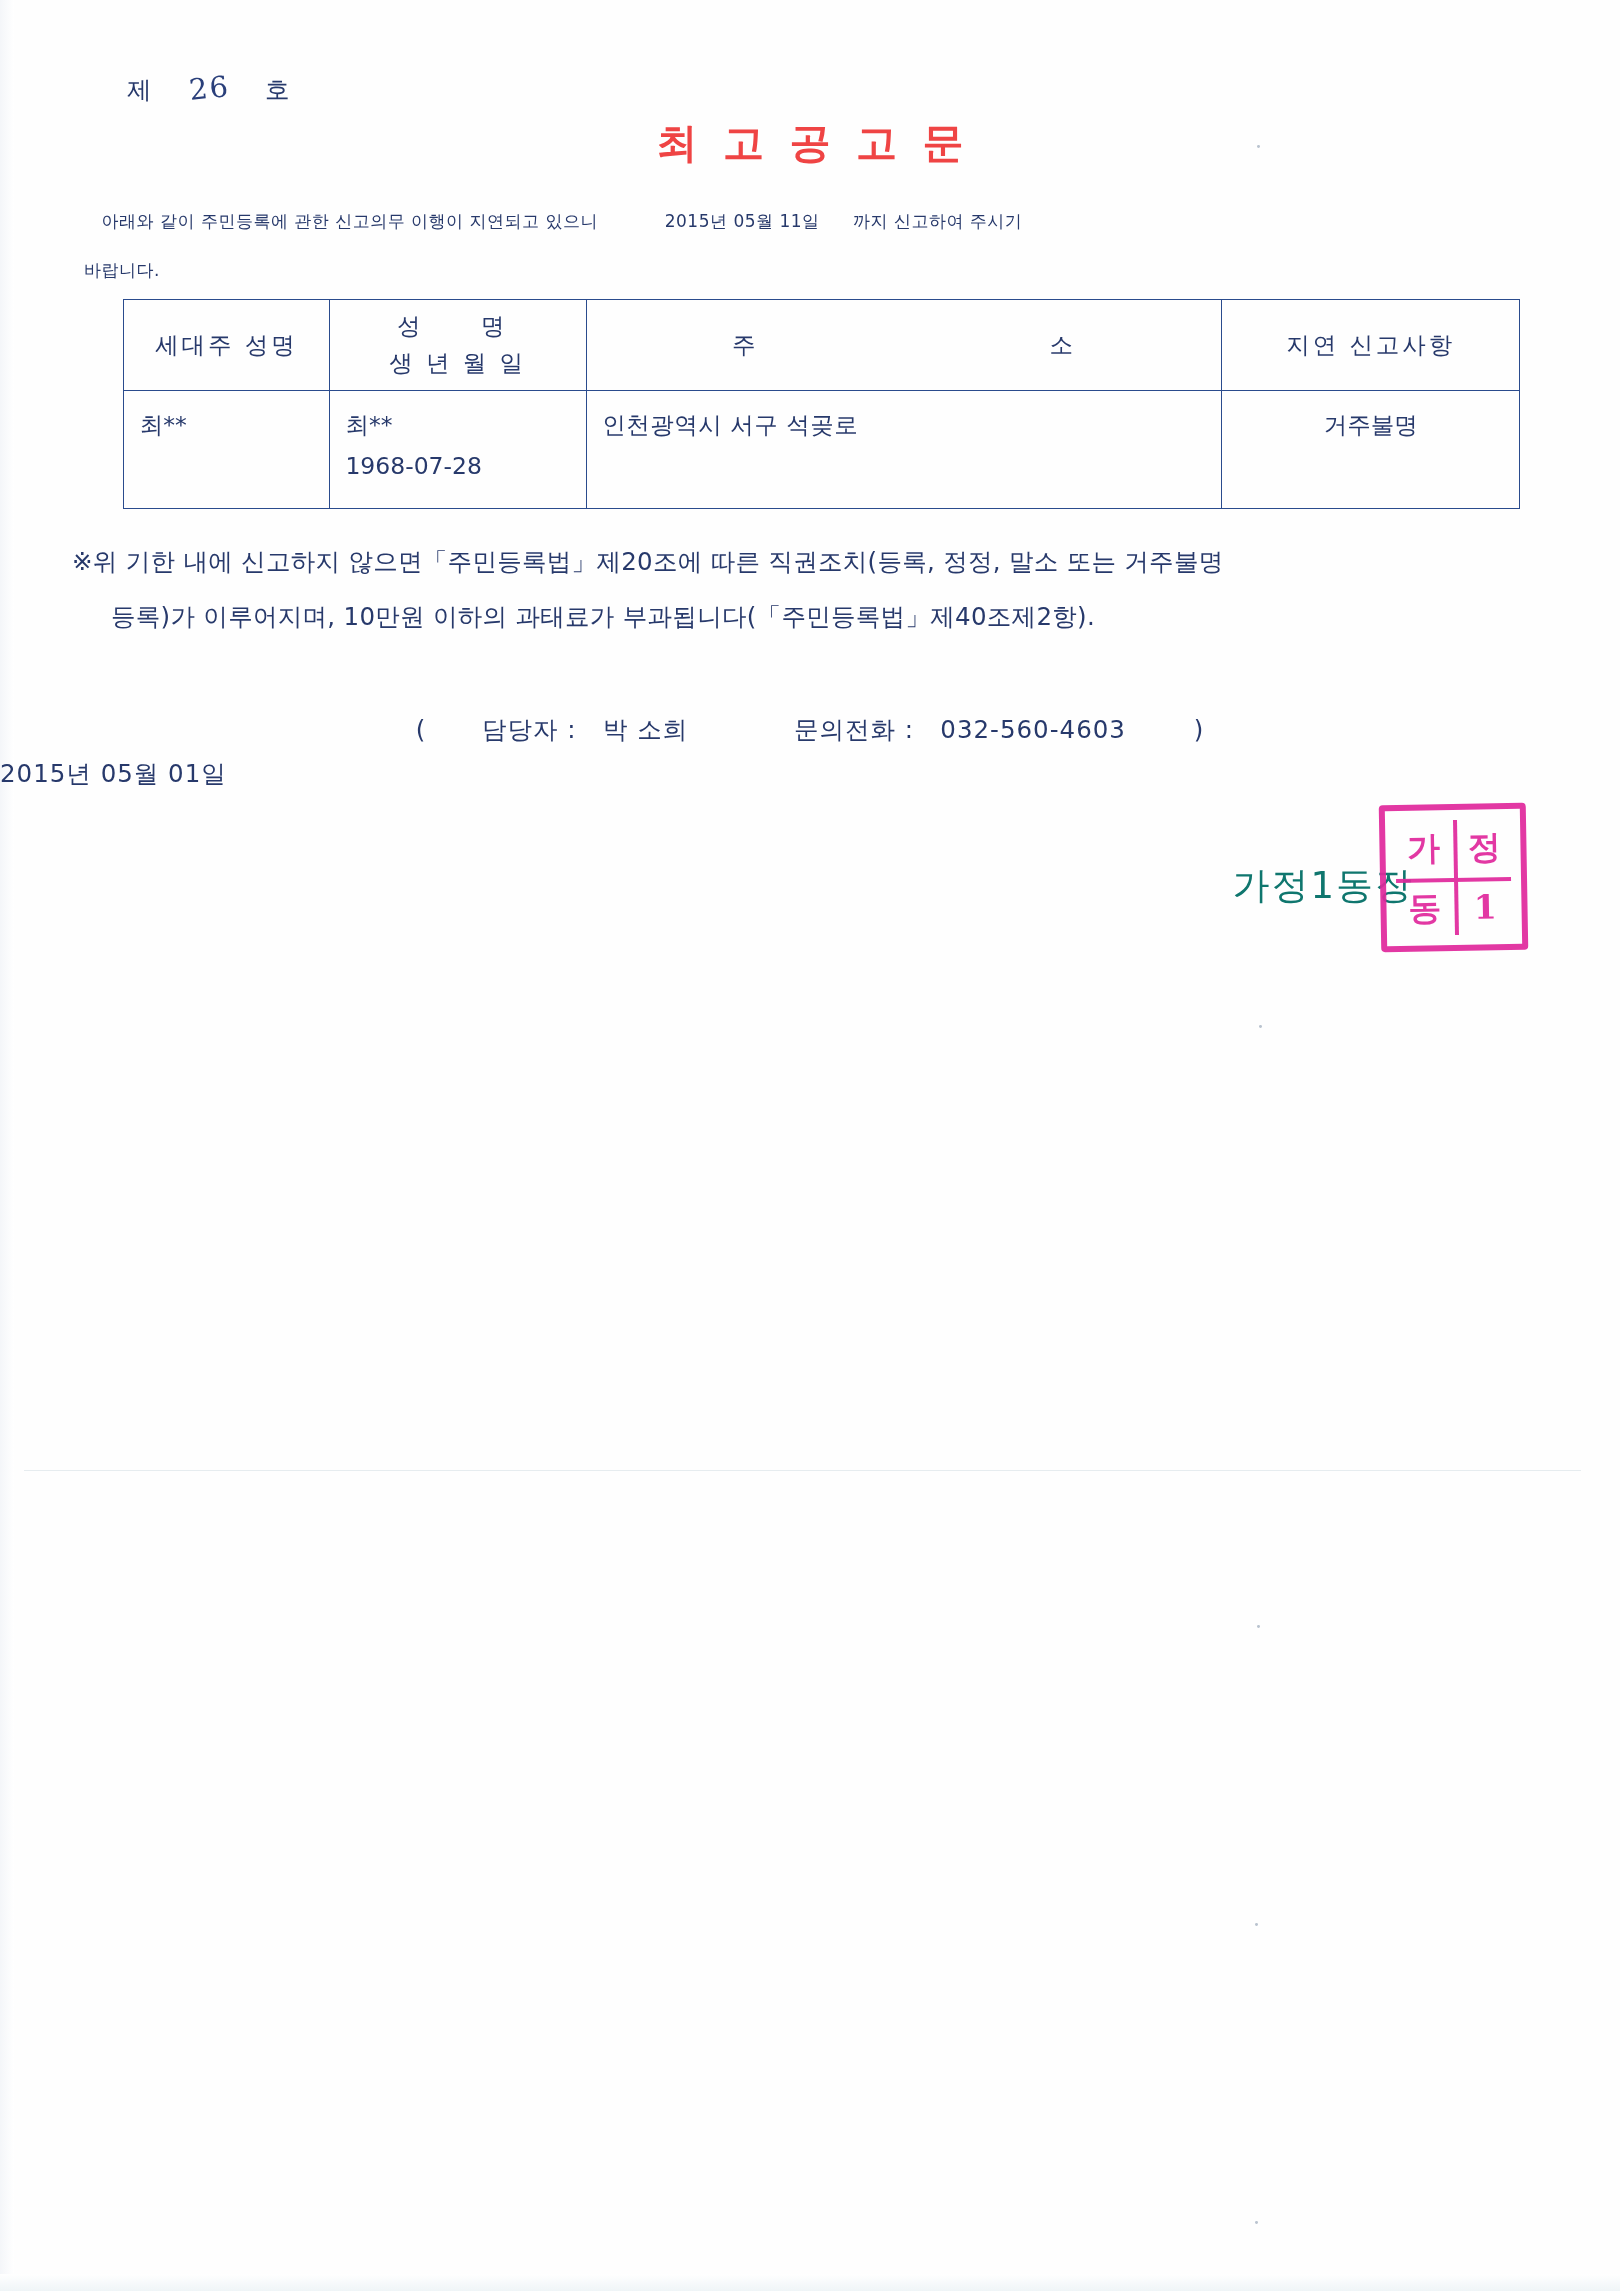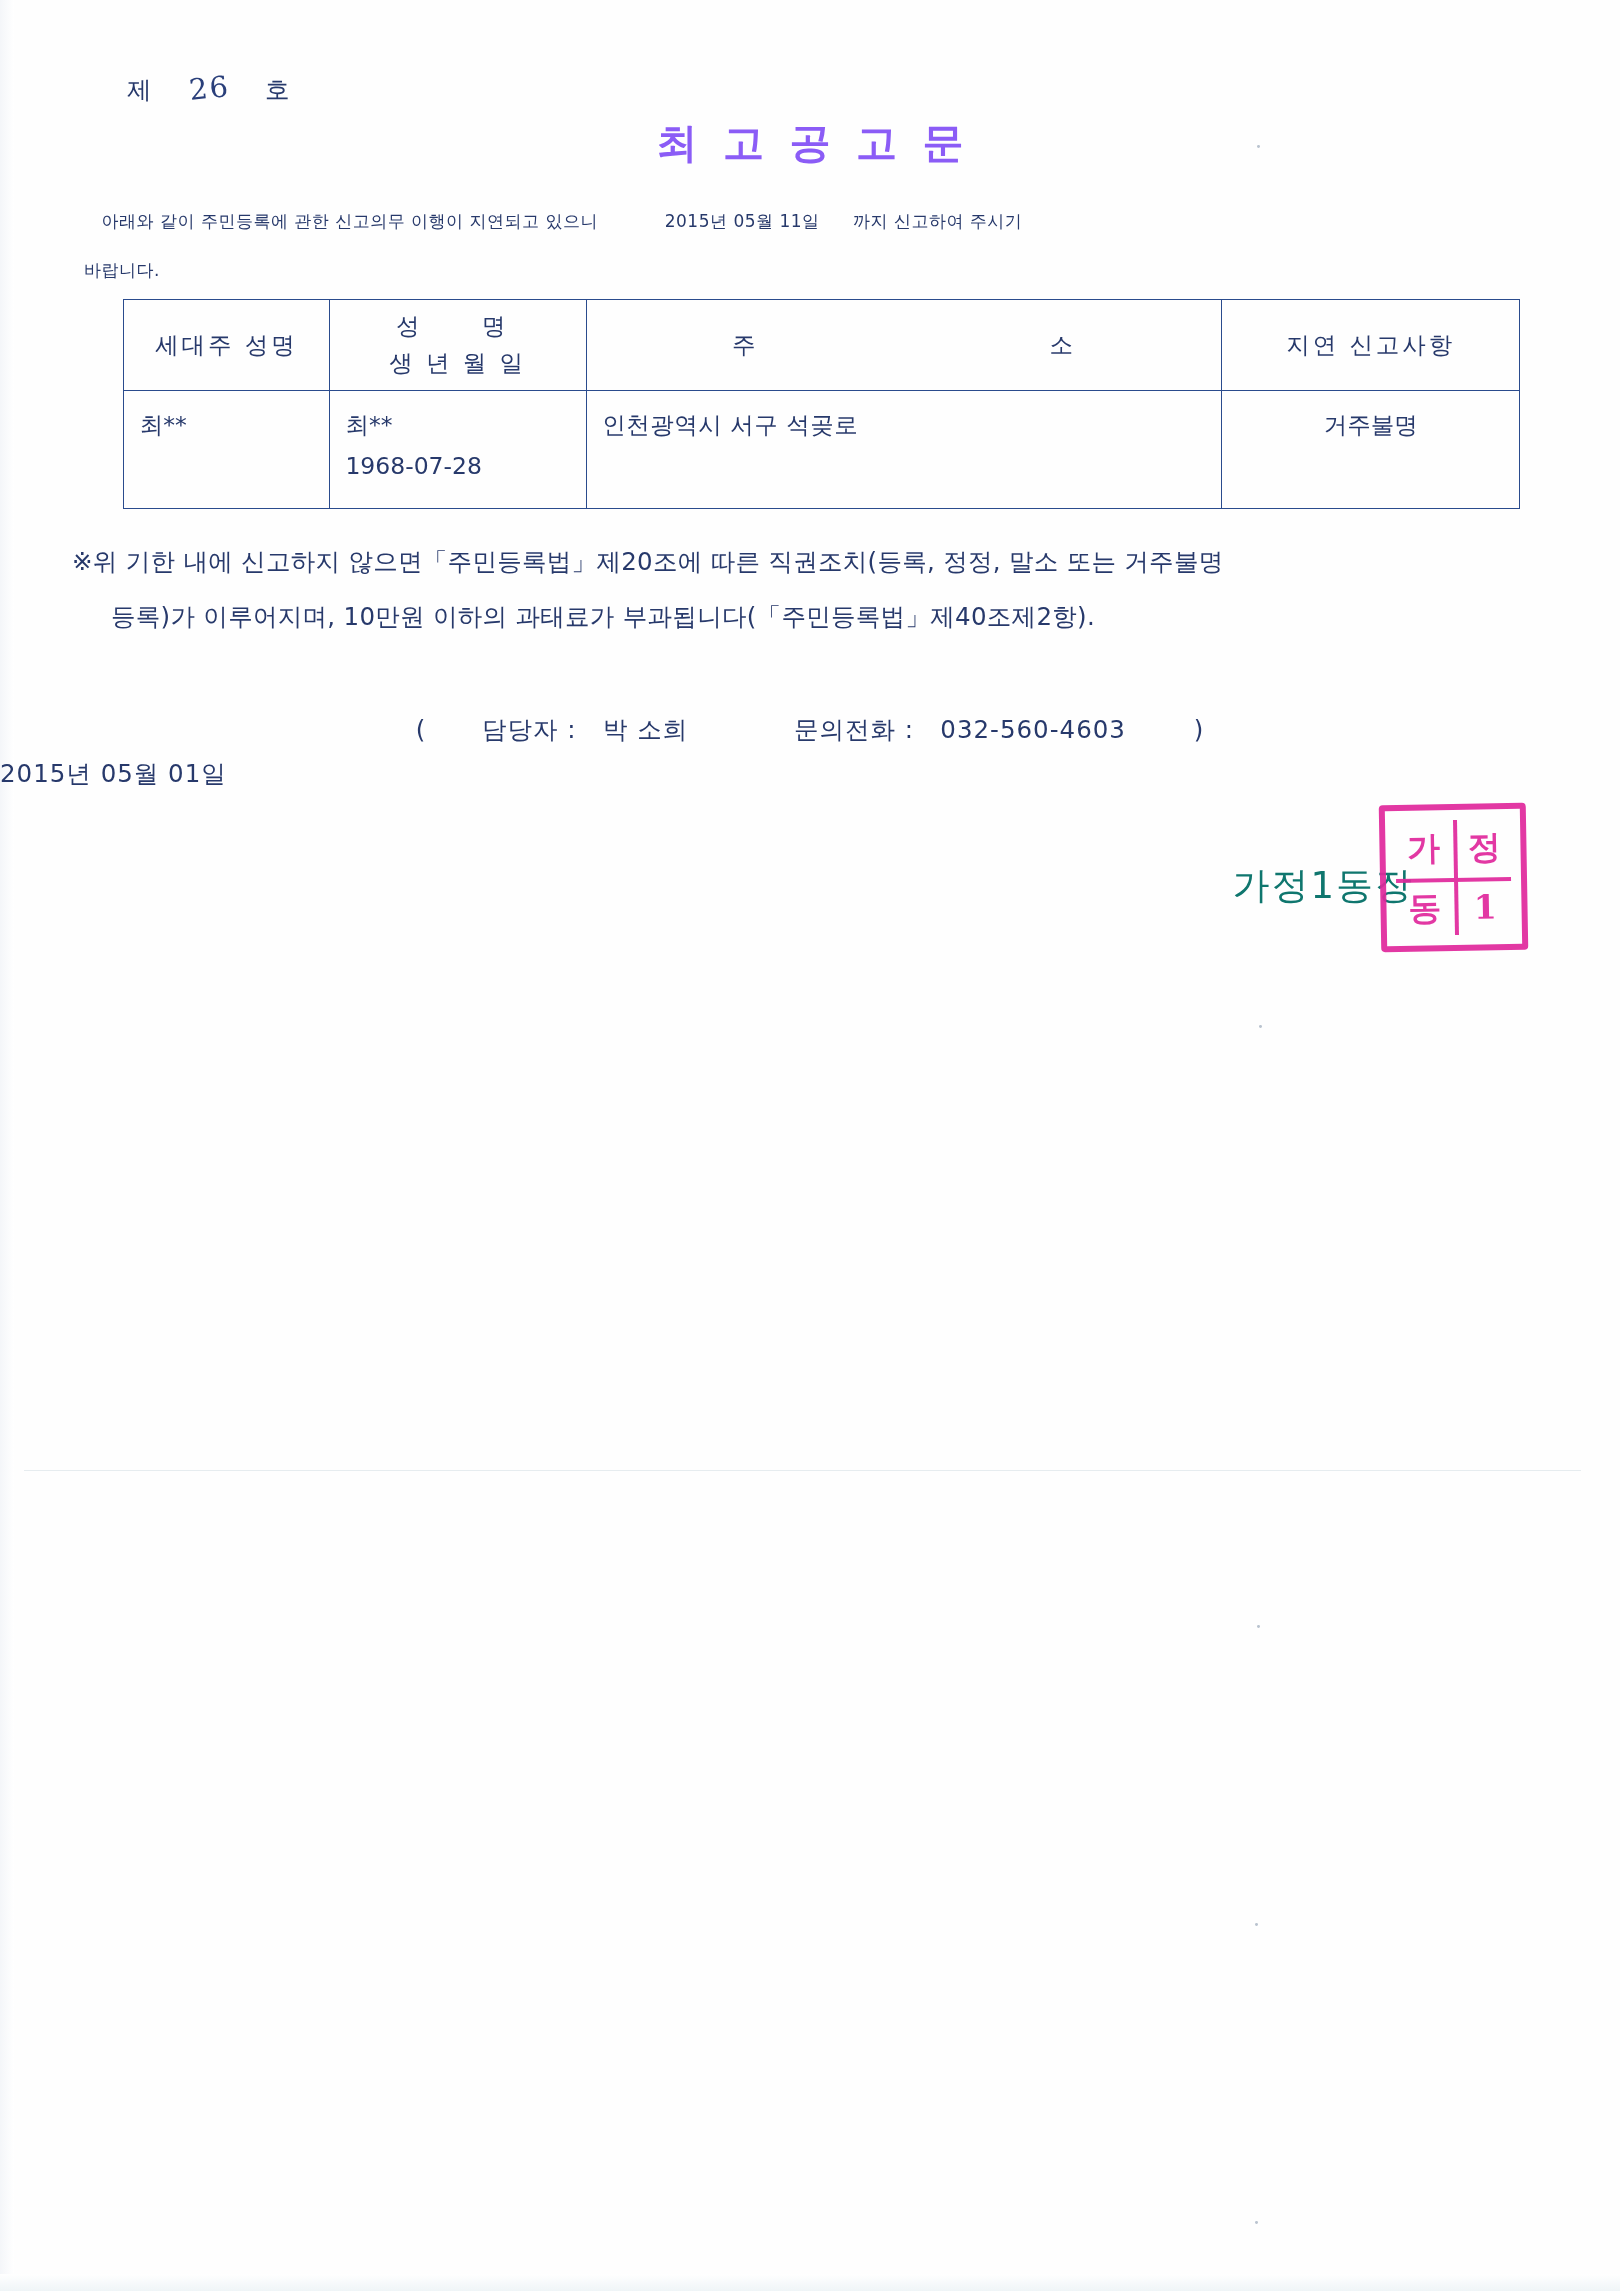--- a/index.html
+++ b/index.html
@@ -69,21 +69,21 @@
   }
 
   .title {
     position: absolute;
     left: 0; right: 0;
     top: 116px;
     text-align: center;
     font-size: 41px;
     letter-spacing: 25.5px;
     font-weight: 700;
-    color: #8b5cf6;
+    color: #ef4444;
     text-indent: 25.5px;
   }
 
   .intro {
     position: absolute;
     left: 84px;
     right: 59px;
     top: 197px;
     font-size: 17px;
     line-height: 49px;
@@ -120,21 +120,21 @@
     vertical-align: middle;
   }
   th.col-name   { width: 196px; }
   th.col-birth  { width: 245px; }
   th.col-addr   { width: 608px; }
   th.col-delay  { width: 284px; }
 
   .two-line {
     line-height: 37px;
   }
-  .two-line .spread { letter-spacing: 27.4px; padding-left: 13.7px; }
+  .two-line .spread { letter-spacing: 27.4px; padding-left: 13.7px; font-family: Liberation Serif, serif; }
 
   .addr-head {
     display: flex;
     justify-content: space-around;
     align-items: center;
     letter-spacing: 2.9px;
   }
 
   table.notice-table tbody td {
     height: 103px;

